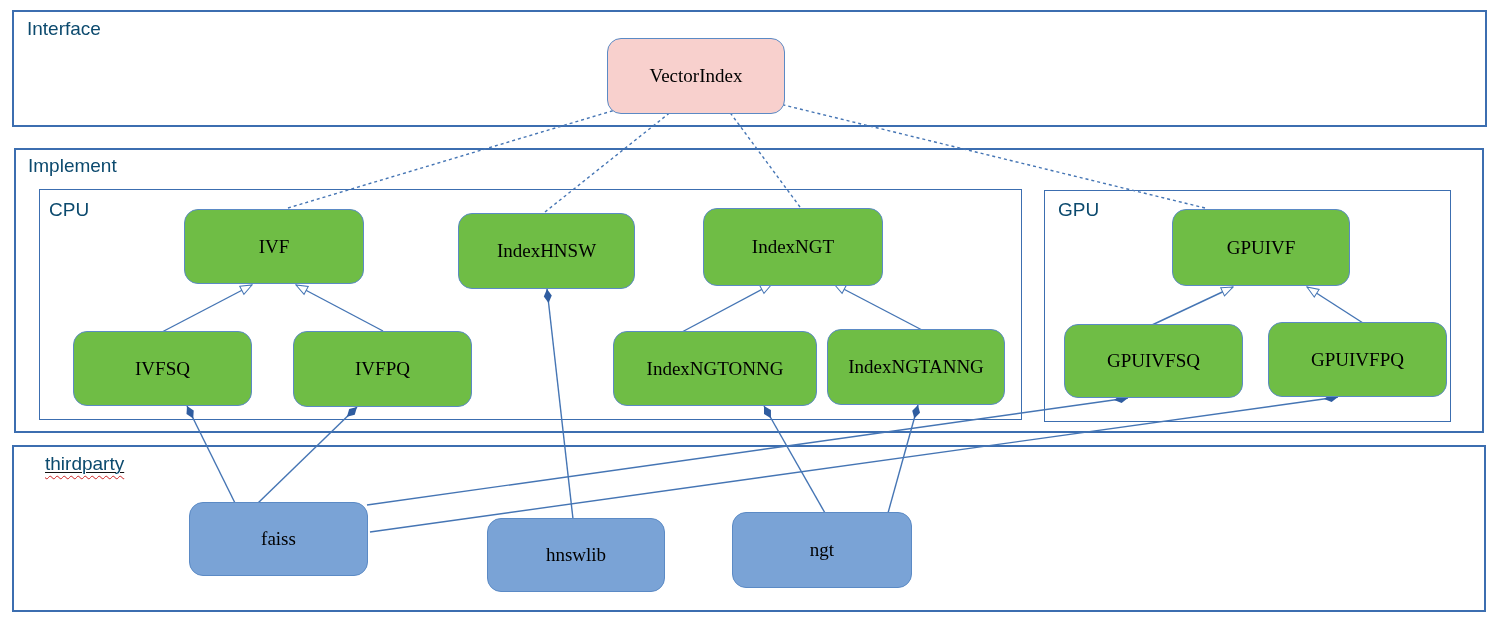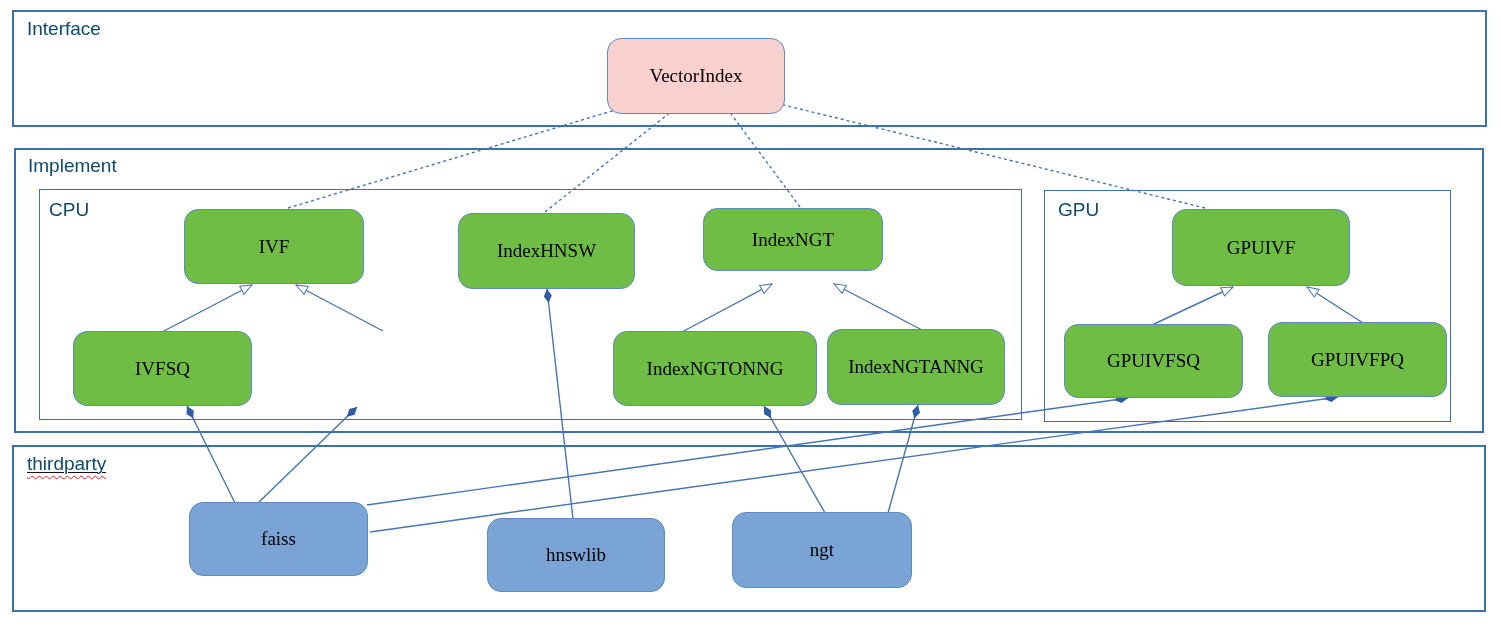--- a/index.html
+++ b/index.html
@@ -13,20 +13,21 @@
   }
   .container.thin { border-width:1.5px; }
   .clabel {
     position:absolute; font-size:19px; color:#0c4a6e; line-height:1.1;
     font-family:"Liberation Sans", sans-serif; white-space:nowrap;
   }
   .squiggle {
     text-decoration-line:underline; text-decoration-style:wavy;
     text-decoration-color:#cc2222; text-decoration-thickness:1px;
     text-underline-offset:5px;
+    margin-left:18px;
   }
   .squiggle .solid-underline {
     text-decoration-line:underline; text-decoration-style:solid;
     text-decoration-color:#111; text-decoration-thickness:1px;
     text-underline-offset:2px;
   }
   .edges { position:absolute; left:0; top:0; width:1503px; height:628px; }
   line.edge { stroke:var(--edge,#4575b4); stroke-width:1.4; fill:none; }
   line.edge.dashed { stroke-dasharray:3 3; }
   .node {
@@ -97,32 +98,35 @@
   </div>
 
   <div class="node green" style="left:184px; top:209px; width:180px; height:75px;">
     <span>IVF</span>
   </div>
 
   <div class="node green" style="left:458px; top:213px; width:177px; height:76px;border-radius:14px;">
     <span>IndexHNSW</span>
   </div>
 
-  <div class="node green" style="left:703px; top:208px; width:180px; height:63px;">
+  <div class="node green" style="left:703px; top:208px; width:180px; height:78px;">
     <span>IndexNGT</span>
   </div>
 
   <div class="node green" style="left:73px; top:331px; width:179px; height:75px;">
     <span>IVFSQ</span>
   </div>
 
   <div class="node green" style="left:1172px; top:209px; width:178px; height:77px;">
     <span>GPUIVF</span>
   </div>
 
+  <div class="node green" style="left:293px; top:331px; width:179px; height:76px;">
+    <span>IVFPQ</span>
+  </div>
 
   <div class="node green" style="left:613px; top:331px; width:204px; height:75px;">
     <span>IndexNGTONNG</span>
   </div>
 
   <div class="node green" style="left:827px; top:329px; width:178px; height:76px;">
     <span>IndexNGTANNG</span>
   </div>
 
   <div class="node green" style="left:1064px; top:324px; width:179px; height:74px;">

